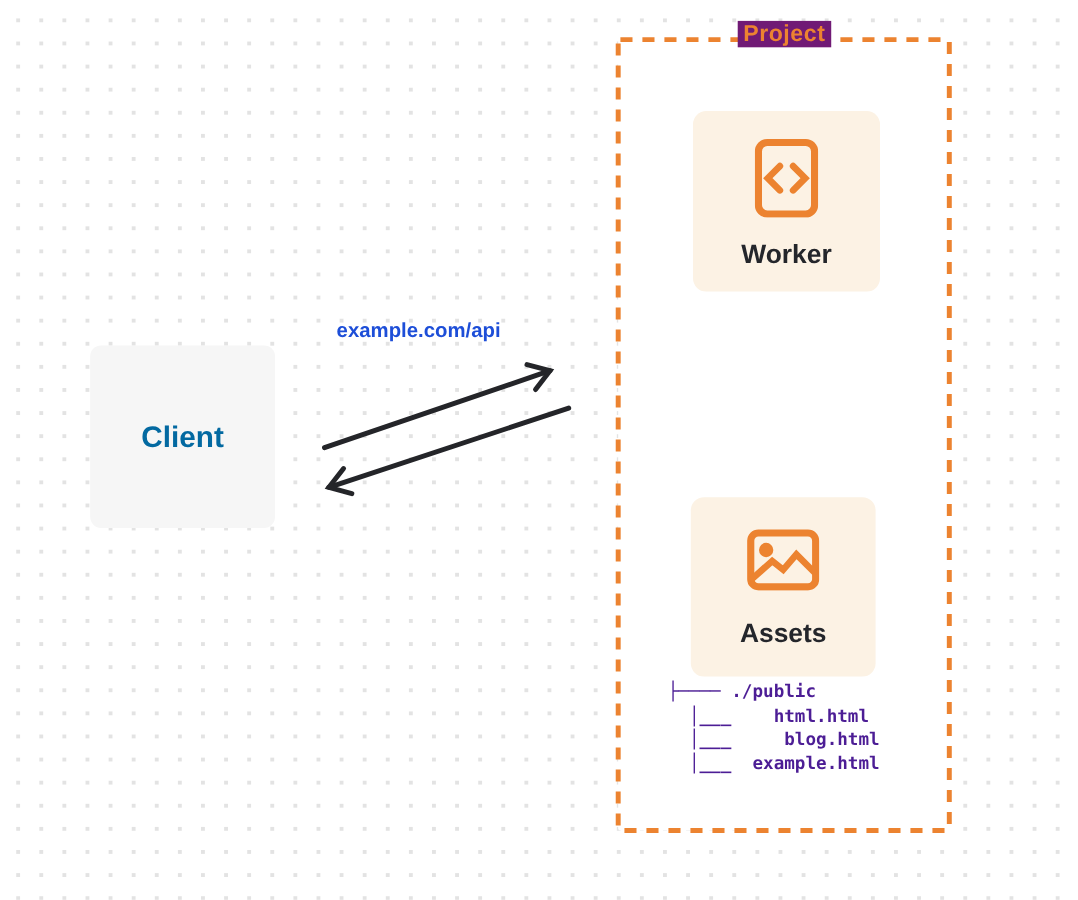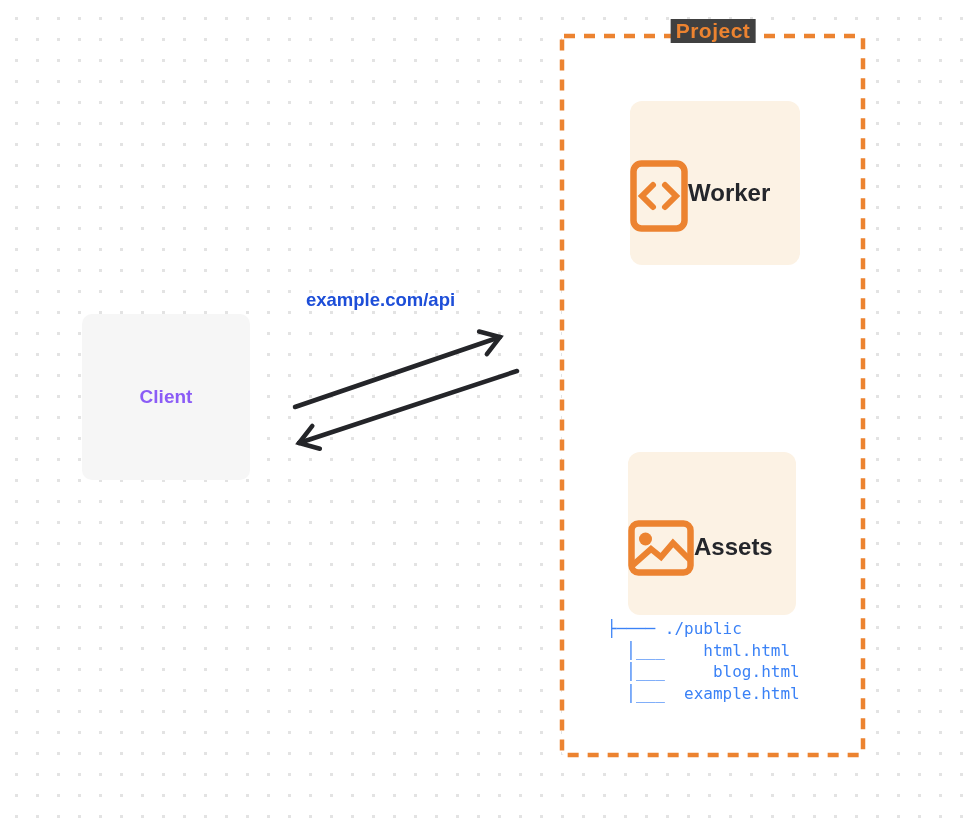--- a/index.html
+++ b/index.html
@@ -15,61 +15,61 @@
   }
   .overlay-svg { position: absolute; left: 0; top: 0; z-index: 1; }
 
   .abs { position: absolute; z-index: 2; }
 
   .project-label {
     left: 713px; top: 19px;
     transform: translateX(-50%);
     font-size: 21px; font-weight: bold;
     color: #ec8330;
-    background: #404040;
+    background: #701a75;
     padding: 0 5px;
     letter-spacing: 0.5px;
   }
 
   .card {
     background: #fcf2e4;
     border-radius: 12px;
-    display: flex; flex-direction: row; align-items: center;
+    display: flex; flex-direction: column; align-items: center;
   }
   .card-worker { left: 630px; top: 101px; width: 170px; height: 164px; }
   .card-assets { left: 628px; top: 452px; width: 168px; height: 163px; }
   .card-worker .card-icon { margin-top: 25px; }
   .card-assets .card-icon { margin-top: 29px; }
   .card-label {
     font-size: 24px; font-weight: bold; color: #24262b;
   }
   .card-worker .card-label { margin-top: 20px; }
   .card-assets .card-label { margin-top: 26px; text-align: right; }
 
   .client-box {
     left: 82px; top: 314px; width: 168px; height: 166px;
     background: #f6f6f6;
     border-radius: 10px;
     display: flex; align-items: center; justify-content: center;
   }
   .client-label {
-    font-size: 19px; font-weight: bold; color: #8b5cf6;
+    font-size: 27px; font-weight: bold; color: #0369a1;
   }
 
   .request-label {
     left: 306px; top: 289px;
     font-size: 18.5px; font-weight: bold; color: #1d4ed8;
   }
 
   .file-tree {
     left: 607px; top: 618px;
     font-family: "DejaVu Sans Mono", monospace;
     font-size: 16px; line-height: 21.5px;
-    font-weight: normal;
-    color: #3b82f6;
+    font-weight: bold;
+    color: #4c1d95;
   }
   .file-tree .tree-line { white-space: pre; }
 </style>
 </head>
 <body>
 
 <svg class="overlay-svg" width="980" height="818" viewBox="0 0 980 818">
   <defs>
     <marker id="arrowhead" markerUnits="userSpaceOnUse" markerWidth="30" markerHeight="30" refX="23" refY="15" orient="auto">
       <polyline points="5,3 23,15 5,27" fill="none" stroke="#242529" stroke-width="4.5" stroke-linecap="round" stroke-linejoin="miter"></polyline>

